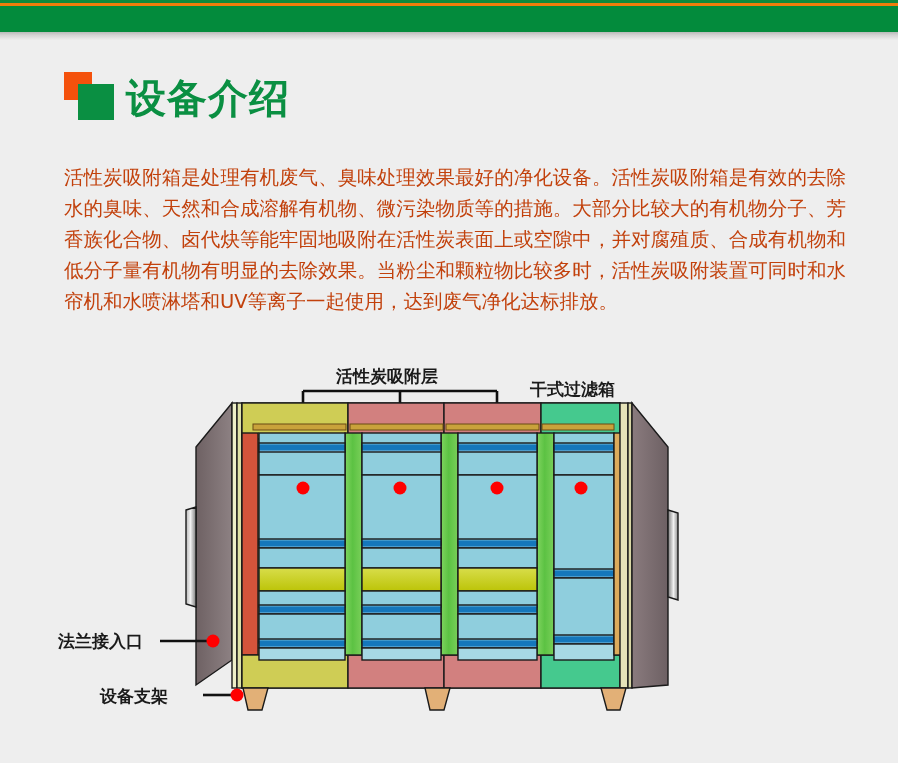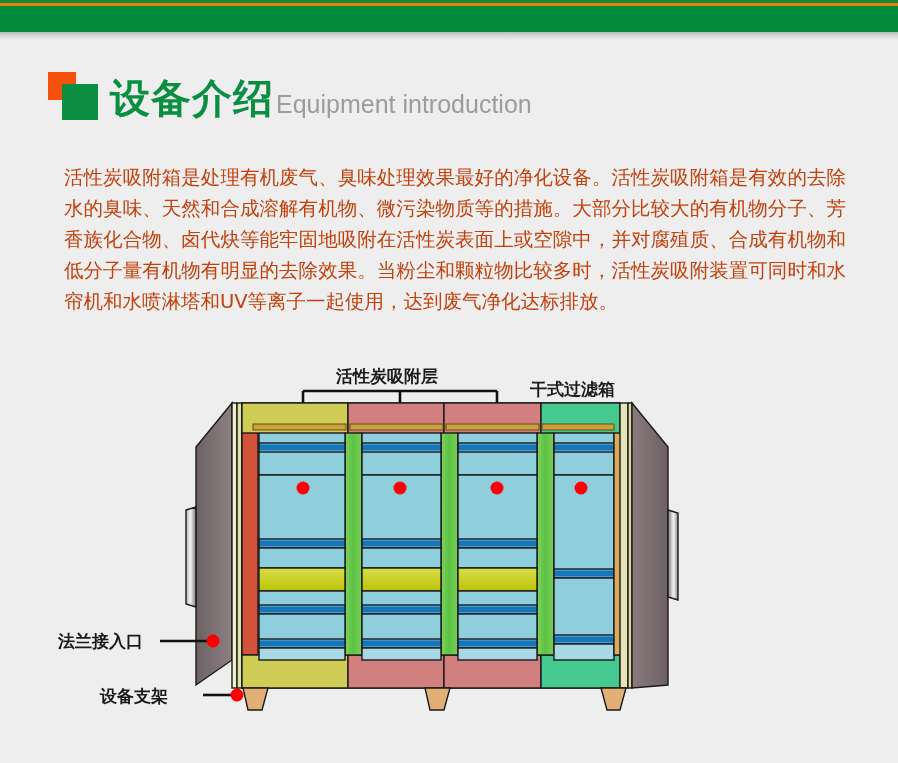--- a/index.html
+++ b/index.html
@@ -13,21 +13,21 @@
 
   
   #top-banner{position:absolute;left:0;top:0;width:898px;height:38px;}
   .band-green-thin{position:absolute;left:0;top:0;width:898px;height:3px;background:#0f8a3c;}
   .band-orange{position:absolute;left:0;top:3px;width:898px;height:3px;background:#f07d0a;}
   .band-green-main{position:absolute;left:0;top:6px;width:898px;height:26px;background:#038b3c;}
   .band-shadow{position:absolute;left:0;top:32px;width:898px;height:8px;
       background:linear-gradient(to bottom,#b9b9b9 0%,#d4d4d4 40%,#ededed 100%);}
 
   
-  #title-row{position:absolute;left:48px;top:68px;height:52px;display:flex;align-items:flex-end;}
+  #title-row{position:absolute;left:64px;top:68px;height:52px;display:flex;align-items:flex-end;}
   #logo-mark{position:relative;width:52px;height:50px;margin-right:10px;}
   #logo-orange{position:absolute;left:0;top:2px;width:28px;height:28px;background:#f4510c;}
   #logo-green{position:absolute;left:14px;top:14px;width:36px;height:36px;background:#0a8f42;}
   #title-cn{font-size:40px;font-weight:bold;color:#0a8f42;letter-spacing:1px;
       line-height:44px;white-space:nowrap;}
   #title-en{font-size:25px;color:#9c9c9c;line-height:32px;margin-left:2px;
       white-space:nowrap;font-weight:normal;}
 
   
   #intro-paragraph{position:absolute;left:64px;top:142px;width:782px;
@@ -50,21 +50,20 @@
   <div class="band-green-main"></div>
   <div class="band-shadow"></div>
 </div>
 
 <div id="title-row">
   <div id="logo-mark">
     <div id="logo-orange"></div>
     <div id="logo-green"></div>
   </div>
   <div id="title-cn">设备介绍</div>
-  <div id="title-en">Equipment introduction</div>
 </div>
 
 <p id="intro-paragraph">活性炭吸附箱是处理有机废气、臭味处理效果最好的净化设备。活性炭吸附箱是有效的去除水的臭味、天然和合成溶解有机物、微污染物质等的措施。大部分比较大的有机物分子、芳香族化合物、卤代炔等能牢固地吸附在活性炭表面上或空隙中，并对腐殖质、合成有机物和低分子量有机物有明显的去除效果。当粉尘和颗粒物比较多时，活性炭吸附装置可同时和水帘机和水喷淋塔和UV等离子一起使用，达到废气净化达标排放。</p>
 
 <div id="diagram">
 <svg width="898" height="400" viewBox="0 0 898 400" xmlns="http://www.w3.org/2000/svg">
   <defs>
     <linearGradient id="gLeftFace" x1="0" y1="0" x2="1" y2="0">
       <stop offset="0%" stop-color="#6e6163"></stop>
       <stop offset="100%" stop-color="#8d8183"></stop>

